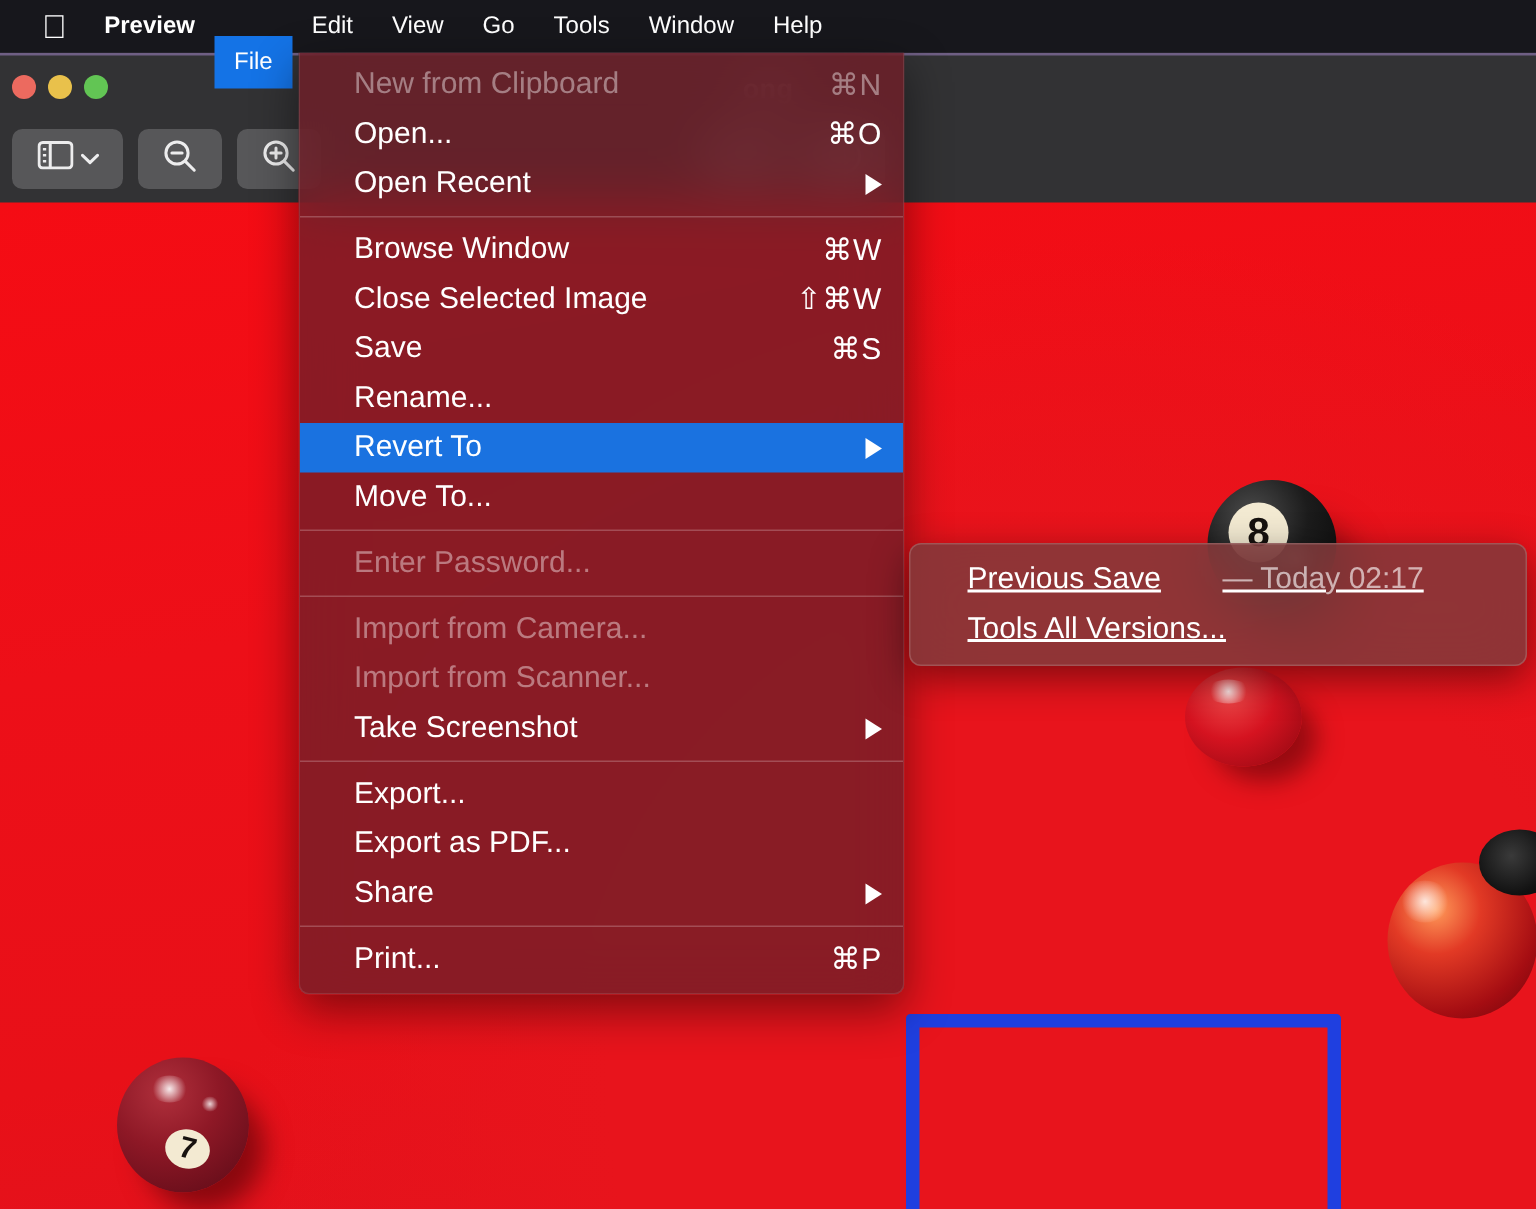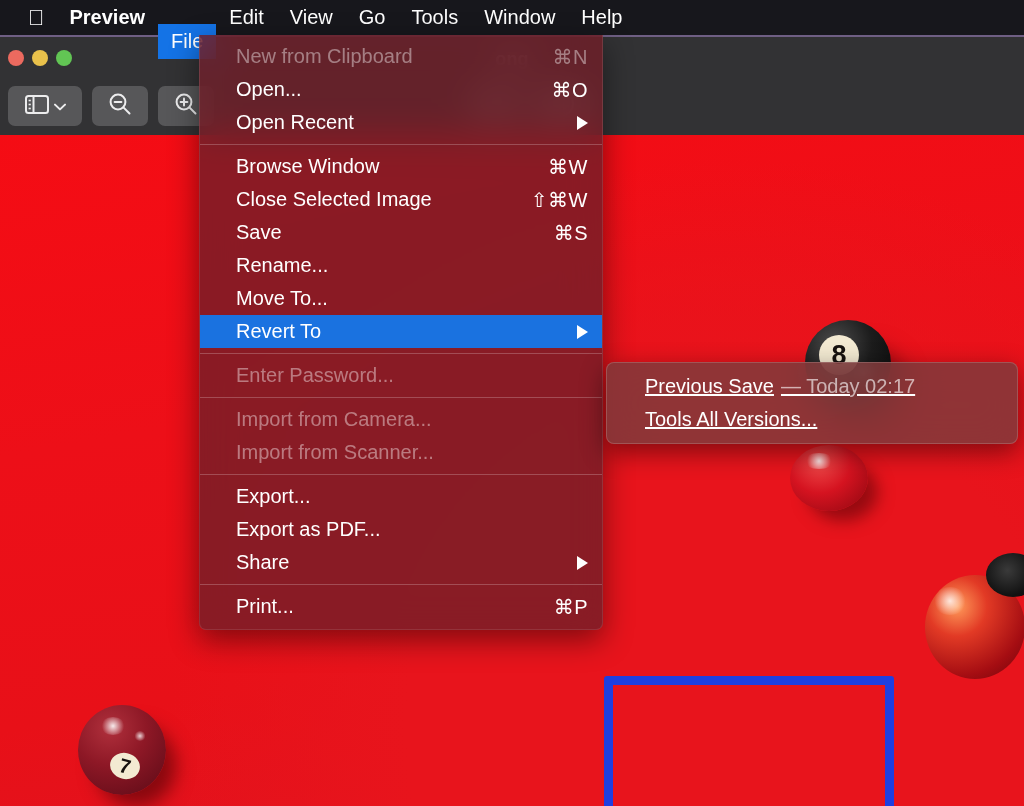--- a/index.html
+++ b/index.html
@@ -108,21 +108,21 @@
     background: transparent;
   }
 
   
   .menubar {
     position: absolute; left: 0; top: 0; width: 1024px; height: 35px;
     background: #17171c; display: flex; align-items: center; z-index: 50;
   }
   .apple-logo { margin-left: 28px; color: #fff; font-size: 22px; line-height: 1; }
   .mb-item {
-    color: #fff; font-size: 20px; padding: 16px 13px; height: 35px;
+    color: #fff; font-size: 16px; padding: 16px 13px; height: 35px;
     display: flex; align-items: center; white-space: nowrap;
   }
   .mb-item.app { font-weight: 700; margin-left: 12px; }
   .mb-item.active { background: #1473e6; margin-top: 48px; }
 
   
   .menu {
     position: absolute; left: 199px; top: 35px; width: 404px;
     z-index: 60;
     background: rgba(112, 30, 40, 0.80);
@@ -131,21 +131,21 @@
     border: 1px solid rgba(255,255,255,.10);
     border-top: none;
     box-shadow: 0 10px 30px rgba(0,0,0,.45);
     padding: 5px 0 6px 0;
     overflow: hidden;
   }
   .menu-row {
     position: relative; height: 33px;
     display: flex; align-items: center;
     padding: 0 14px 0 36px;
-    color: #ffffff; font-size: 20px; white-space: nowrap;
+    color: #ffffff; font-size: 20px; white-space: nowrap; gap: 34px;
   }
   .menu-row.disabled { color: rgba(255,255,255,.42); }
   .menu-row.highlight { background: #1a72e0; }
   .menu-row .shortcut {
     margin-left: auto; font-size: 20px; color: #ffffff;
     letter-spacing: .5px; padding-left: 18px;
   }
   .menu-row.disabled .shortcut { color: rgba(255,255,255,.42); }
   .menu-row .arrow {
     margin-left: auto; width: 0; height: 0;
@@ -309,37 +309,41 @@
         <span>Close Selected Image</span>
         <span class="shortcut">⇧⌘W</span>
       </div>
       <div class="menu-row">
         <span>Save</span>
         <span class="shortcut">⌘S</span>
       </div>
       <div class="menu-row">
         <span>Rename...</span>
       </div>
-      <div class="menu-row">
-        <span>Move To...</span>
-      </div>
       <div class="menu-row highlight">
         <span>Revert To</span>
         <span class="arrow"></span>
       </div>
+      <div class="menu-row">
+        <span>Move To...</span>
+      </div>
       <div class="menu-sep"></div>
       <div class="menu-row disabled">
         <span>Enter Password...</span>
       </div>
       <div class="menu-sep"></div>
       <div class="menu-row disabled">
         <span>Import from Camera...</span>
       </div>
       <div class="menu-row disabled">
         <span>Import from Scanner...</span>
+      </div>
+      <div class="menu-row">
+        <span>Take Screenshot</span>
+        <span class="arrow"></span>
       </div>
       <div class="menu-sep"></div>
       <div class="menu-row">
         <span>Export...</span>
       </div>
       <div class="menu-row">
         <span>Export as PDF...</span>
       </div>
       <div class="menu-row">
         <span>Share</span>

